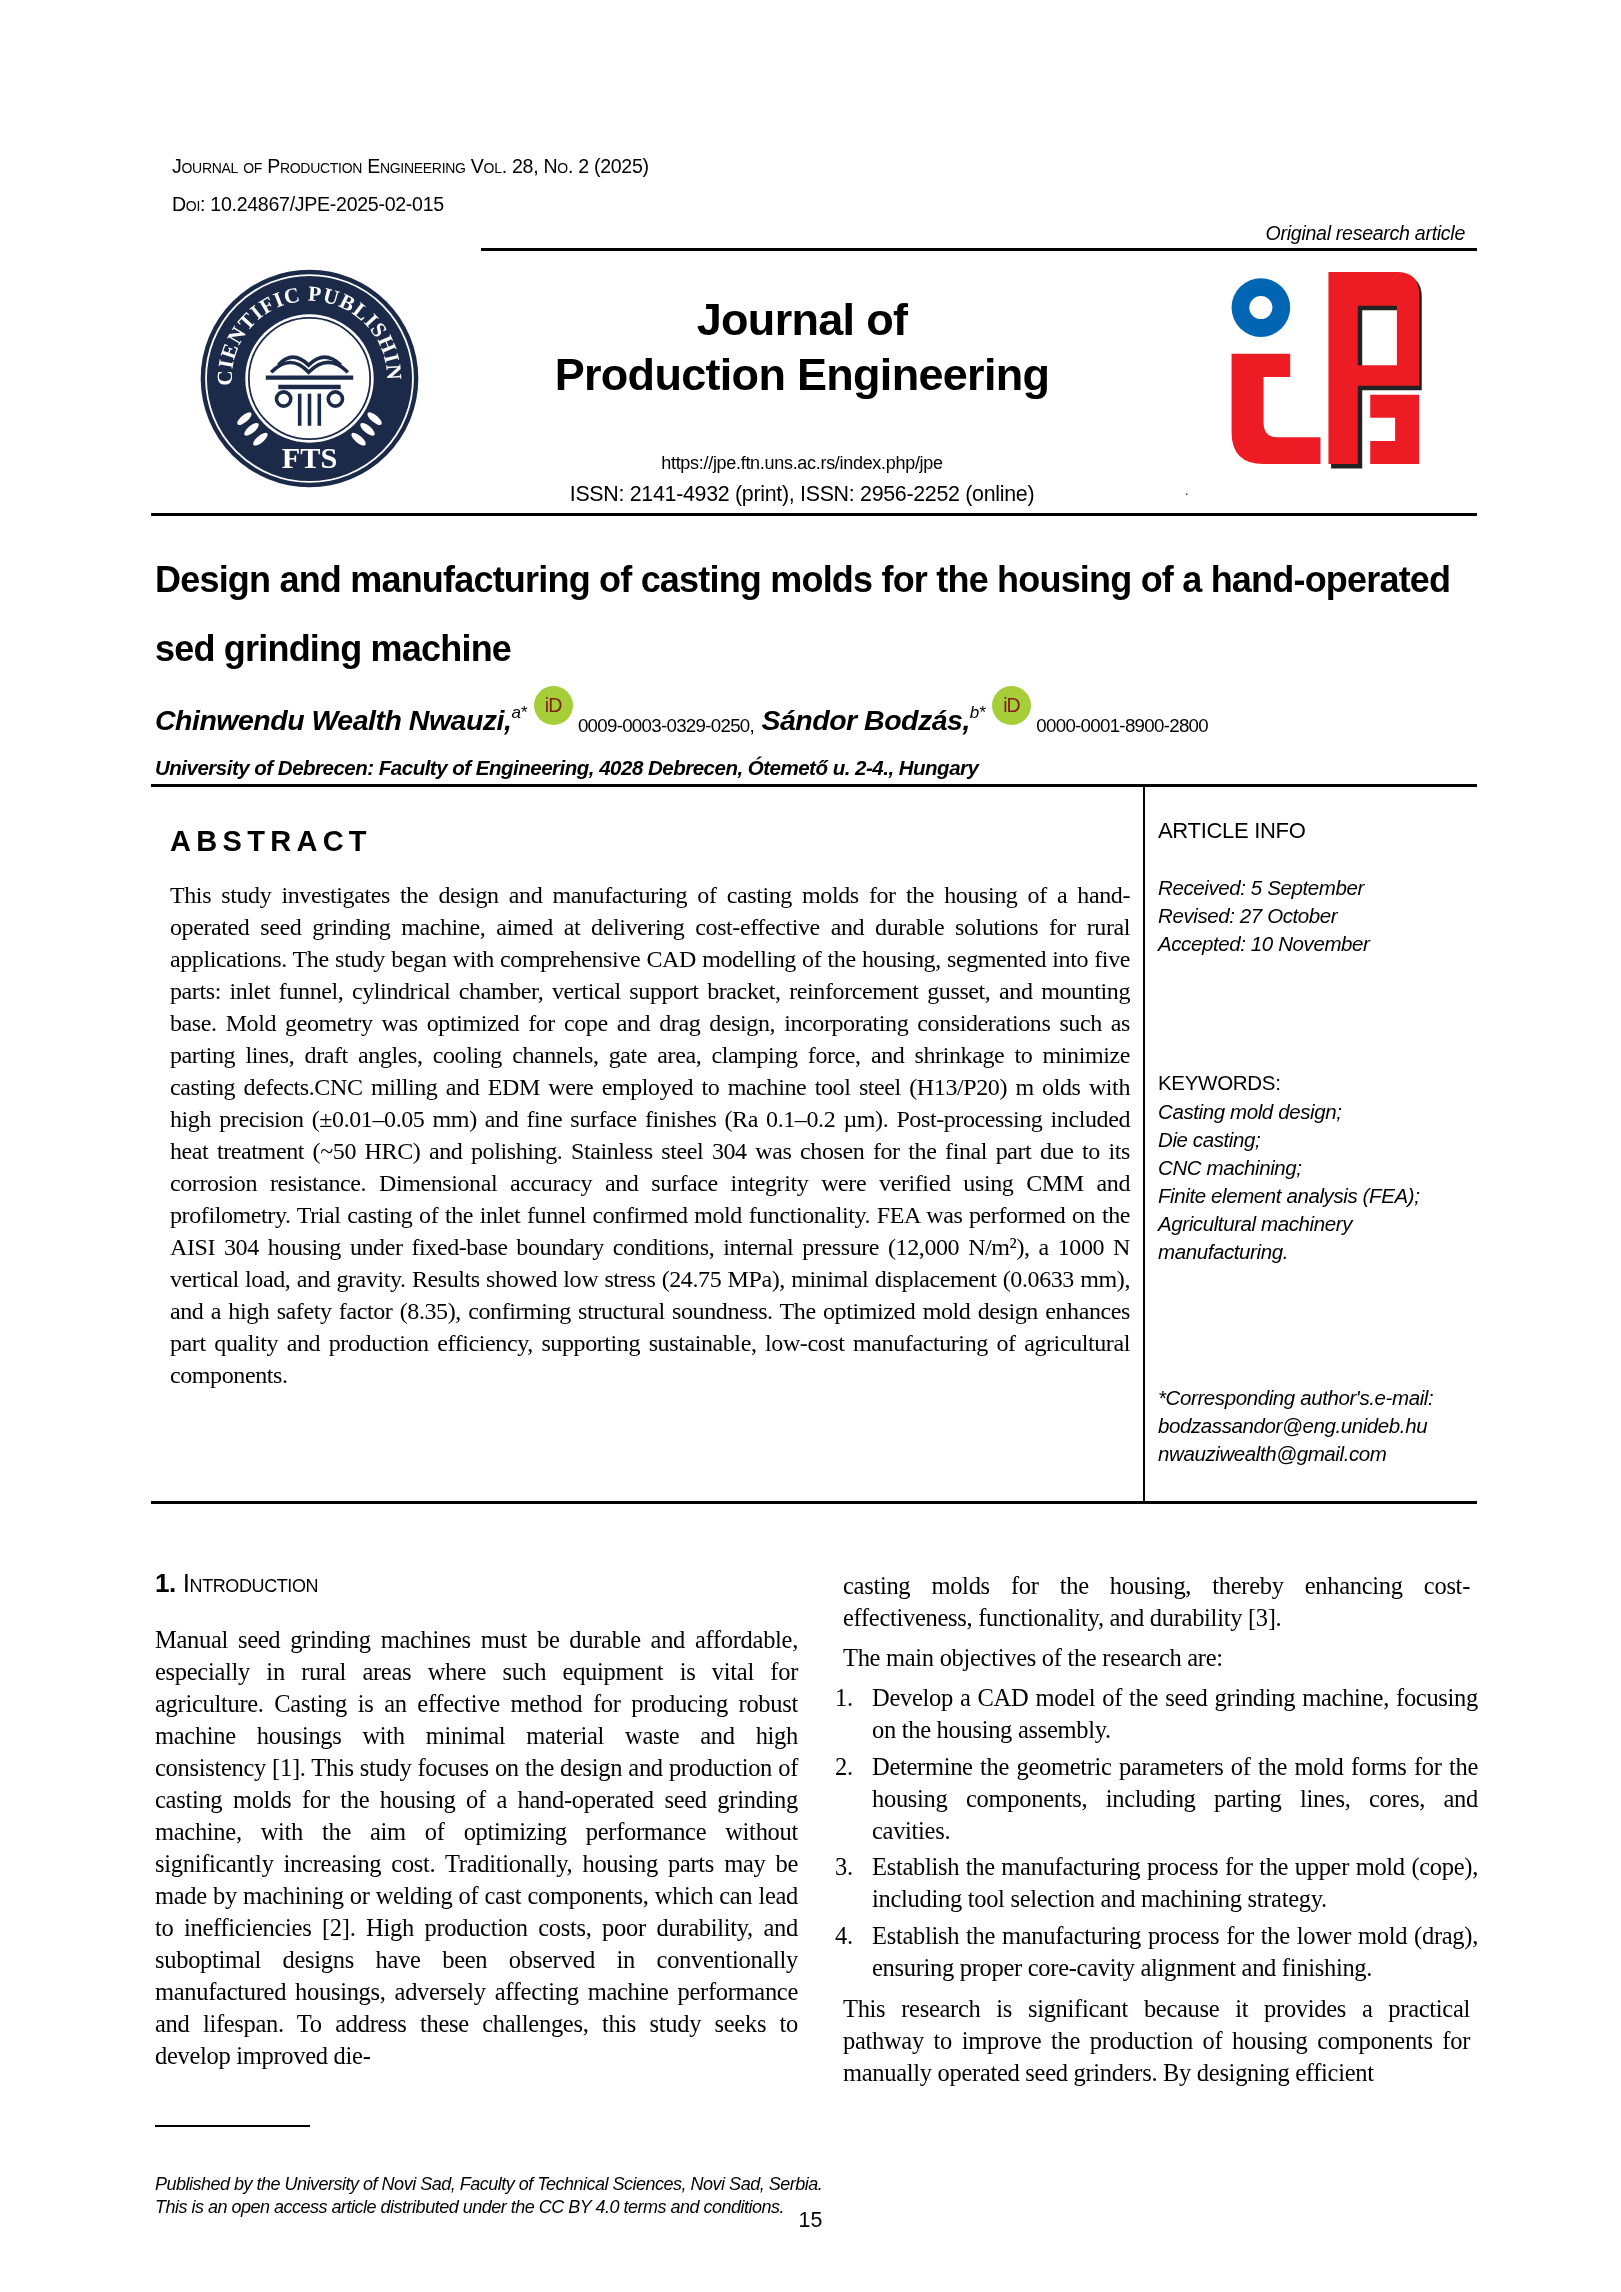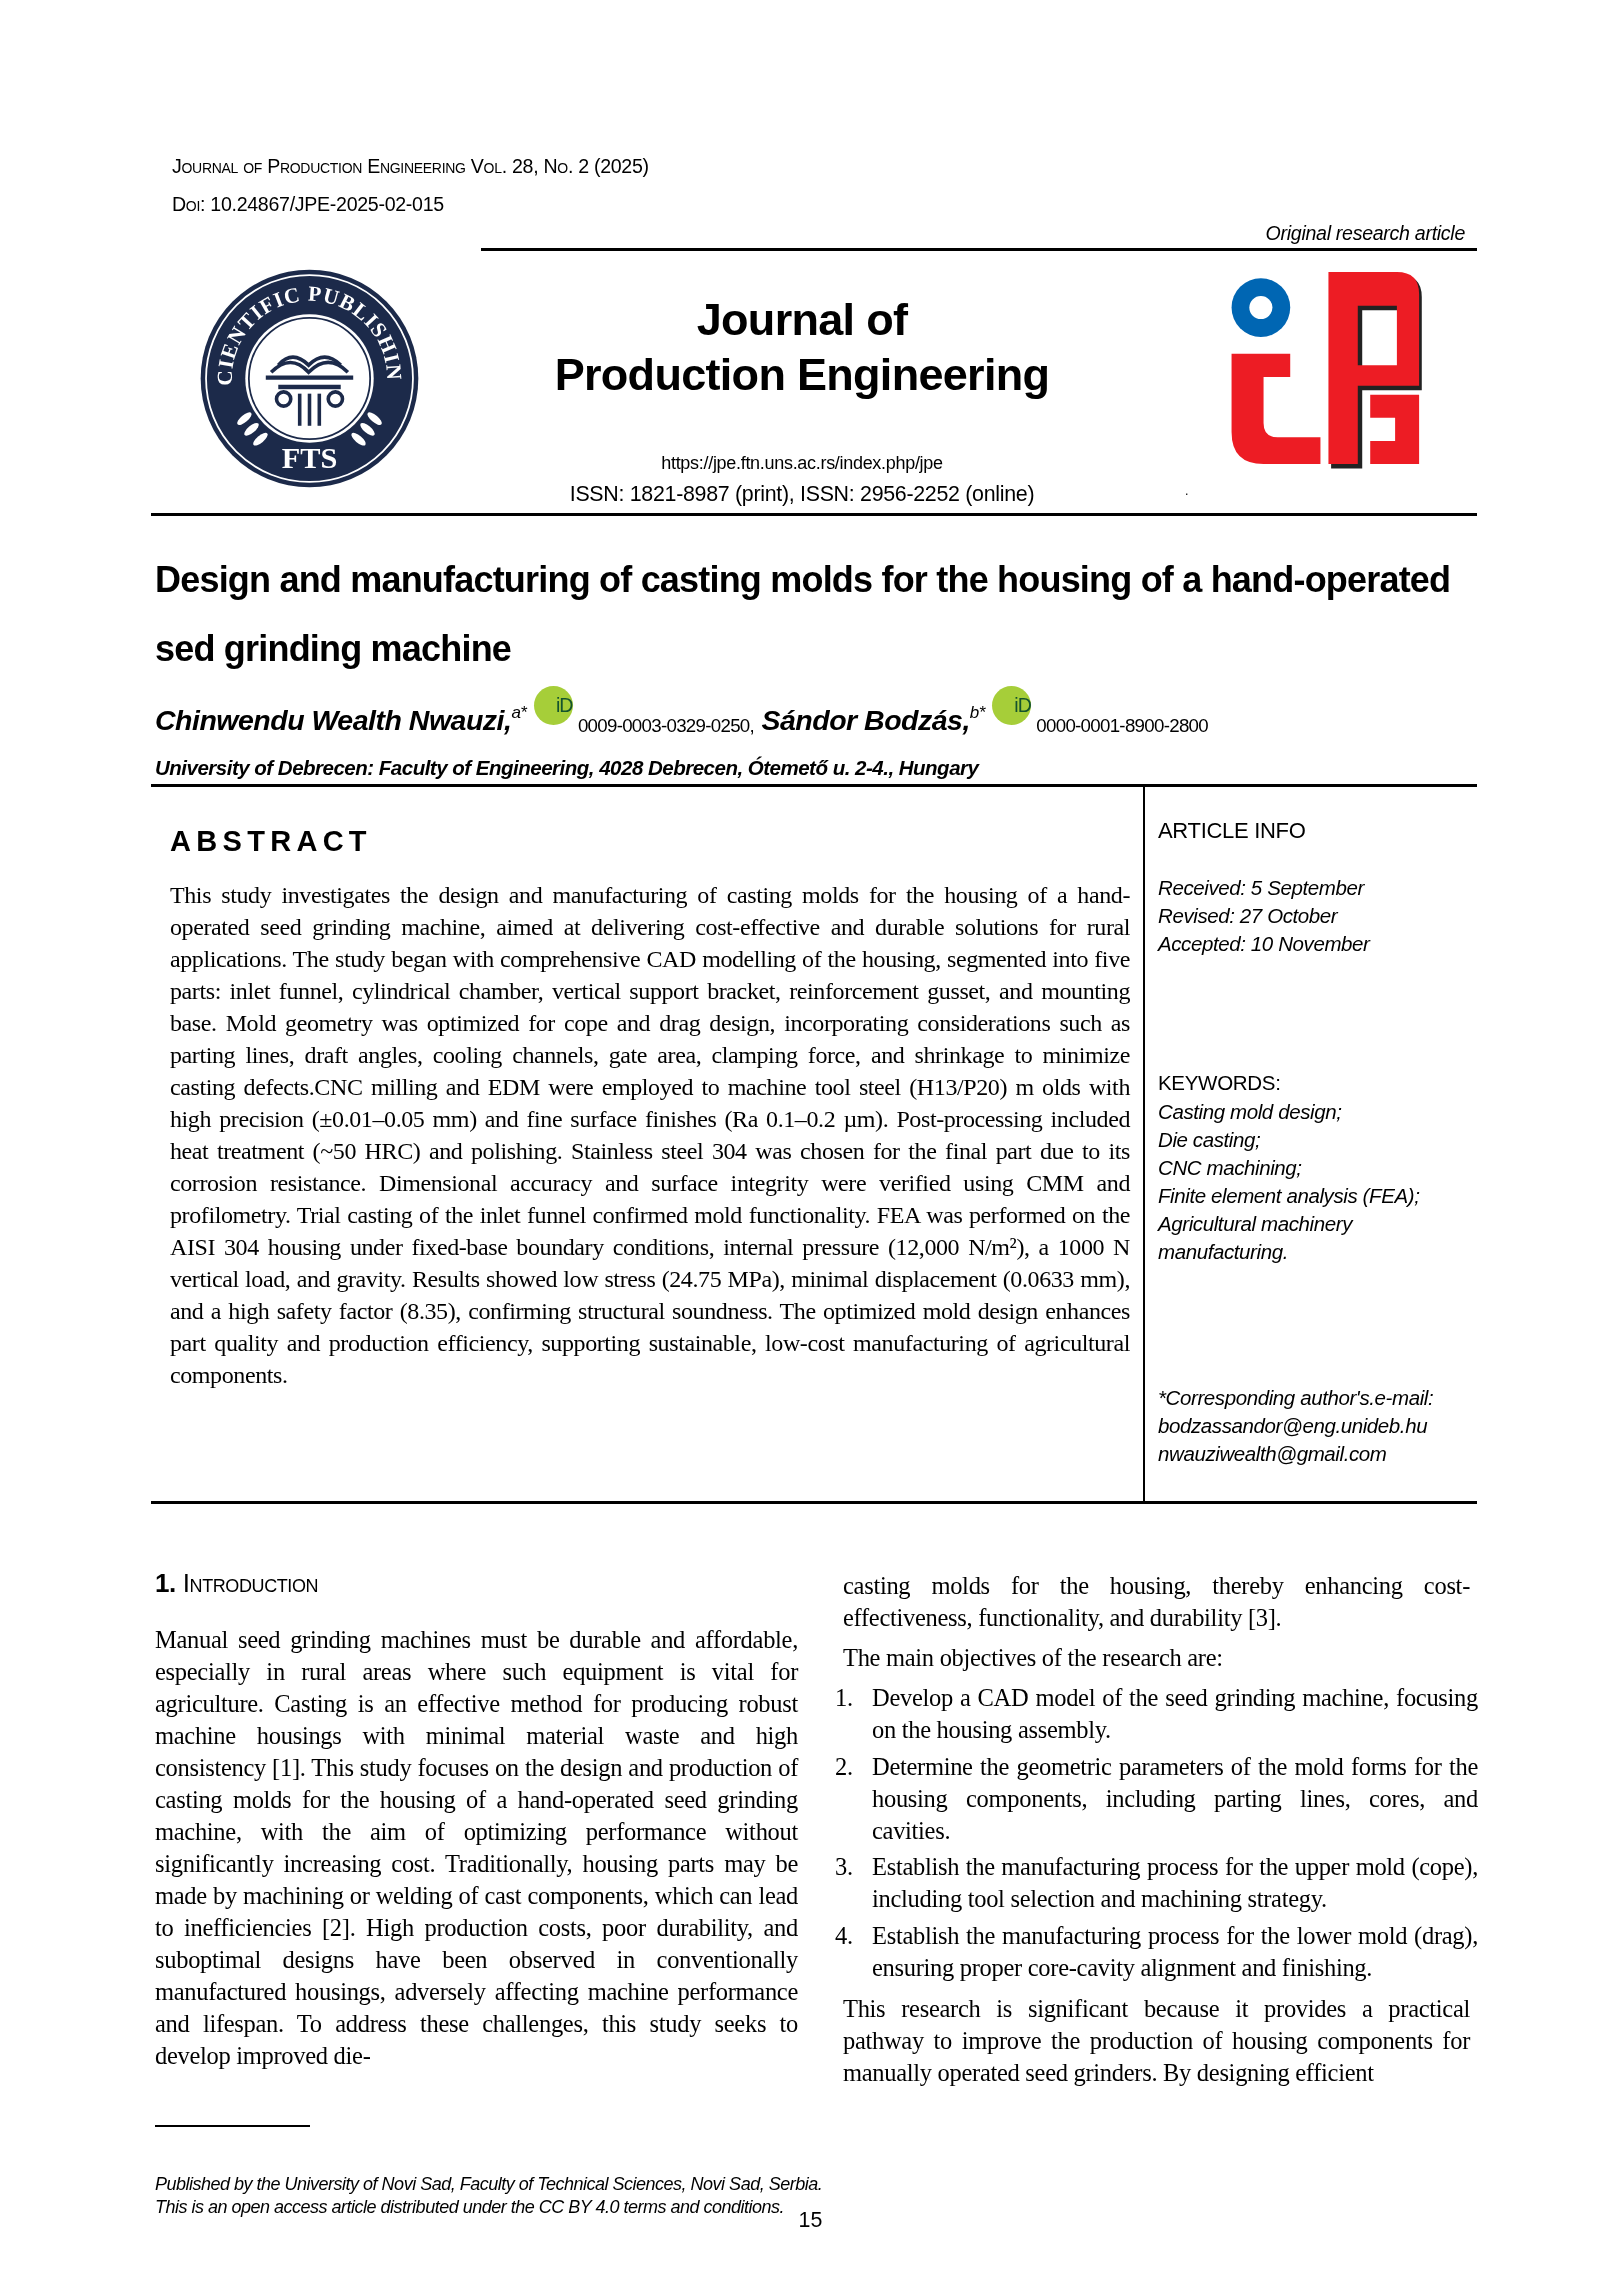--- a/index.html
+++ b/index.html
@@ -26,21 +26,21 @@
   #journal-issn { left: 499px; top: 482px; width: 606px; text-align: center; font-size: 21.4px; letter-spacing: -0.3px; }
   #hr-title { left: 151px; top: 513px; width: 1326px; height: 2.7px; }
   #dot-mark { left: 1185px; top: 484px; font-size: 12.5px; }
 
   
   #article-title { left: 155px; top: 545px; width: 1319px; font-size: 36px; font-weight: bold; line-height: 69px; letter-spacing: -0.8px; }
 
   
   #authors { left: 155px; top: 686px; font-size: 28.5px; font-weight: bold; font-style: italic; letter-spacing: -0.5px; white-space: nowrap; }
   #authors sup { font-size: 17px; font-weight: normal; vertical-align: 12.5px; }
-  .orcid { display: inline-block; width: 39px; height: 39px; border-radius: 50%; background: #a6ce39; color: #14532d; font-style: normal; font-weight: normal; font-size: 19.6px; text-align: right; line-height: 39px; vertical-align: 18px; margin: 0 5.3px 0 7.1px; letter-spacing: -0.9px; }
+  .orcid { display: inline-block; width: 39px; height: 39px; border-radius: 50%; background: #a6ce39; color: #7f1d1d; font-style: normal; font-weight: normal; font-size: 19.6px; text-align: center; line-height: 39px; vertical-align: 18px; margin: 0 5.3px 0 7.1px; letter-spacing: -0.9px; }
   .orcid-id { font-size: 18.7px; font-weight: normal; font-style: normal; letter-spacing: -0.7px; vertical-align: -1.8px; margin-right: 0; }
   #affiliation { left: 155px; top: 756px; font-size: 20.5px; font-style: italic; font-weight: bold; letter-spacing: -0.5px; }
 
   #hr-abstract-top { left: 151px; top: 784px; width: 1326px; height: 2.7px; }
   #vr-info { left: 1143px; top: 786px; width: 1.8px; height: 716px; }
   #hr-abstract-bottom { left: 151px; top: 1501px; width: 1326px; height: 2.7px; }
 
   
   #abstract-heading { left: 170px; top: 825px; font-size: 29px; font-weight: bold; letter-spacing: 5.3px; }
   #abstract-text { left: 170px; top: 879px; width: 960px; font-size: 24px; line-height: 32px; text-align: justify; letter-spacing: -0.4px; }
@@ -112,21 +112,21 @@
     <ellipse cx="190" cy="182" rx="10" ry="4" transform="rotate(40 190 182)"></ellipse>
     <ellipse cx="180" cy="193" rx="10" ry="4" transform="rotate(40 180 193)"></ellipse>
   </g>
 </svg>
 
 <div id="journal-name" class="abs sans">
   <div>Journal of</div>
   <div>Production Engineering</div>
 </div>
 <div id="journal-url" class="abs sans">https://jpe.ftn.uns.ac.rs/index.php/jpe</div>
-<div id="journal-issn" class="abs sans">ISSN: 1821-8987 (print), ISSN: 2956-2252 (online)</div>
+<div id="journal-issn" class="abs sans">ISSN: 2141-4932 (print), ISSN: 2956-2252 (online)</div>
 <div id="dot-mark" class="abs sans">.</div>
 
 <svg id="jpe-logo" class="abs" viewBox="0 0 225 225">
   <g fill="#222" transform="translate(3,3)">
     <path d="M 113 0 L 190 0 Q 215 0 215 25 L 215 130 L 148 130 L 148 107 L 190 107 L 190 40 L 148 40 L 148 218 L 113 218 Z"></path>
   </g>
   <path fill="#ed1c24" d="M 113 0 L 190 0 Q 215 0 215 25 L 215 128 L 146 128 L 146 105 L 190 105 L 190 38 L 146 38 L 146 216 L 113 216 Z"></path>
   <path fill="#ed1c24" d="M 4 92 L 70 92 L 70 118 L 40 118 L 40 170 Q 40 186 56 186 L 104 186 L 104 216 L 40 216 Q 4 216 4 180 Z"></path>
   <path fill="#ed1c24" d="M 160 138 L 215 138 L 215 216 L 160 216 L 160 190 L 188 190 L 188 164 L 160 164 Z"></path>
   <circle cx="37" cy="40" r="33" fill="#0066b3"></circle>

